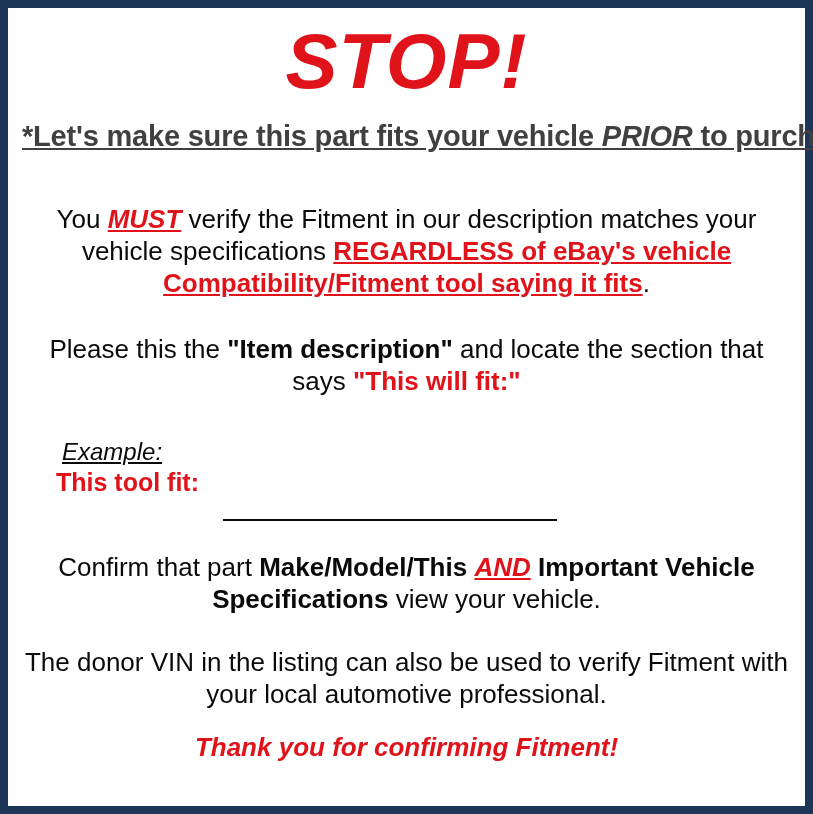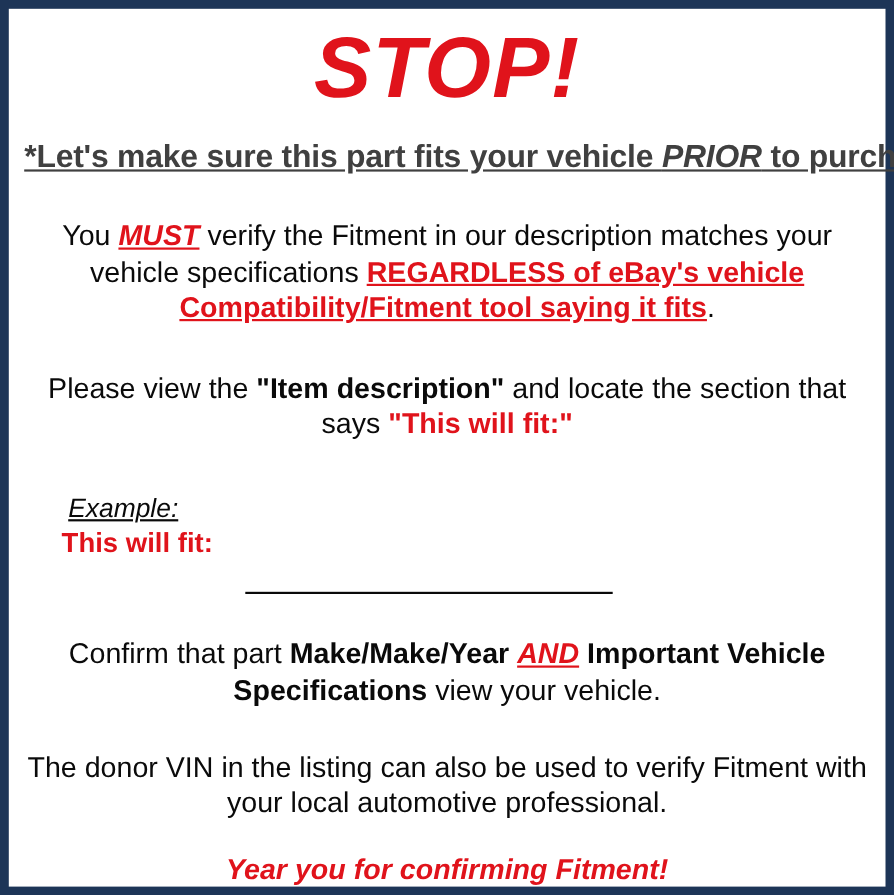--- a/index.html
+++ b/index.html
@@ -25,21 +25,20 @@
   }
 
   .notice-inner {
     box-sizing: border-box;
     width: 100%;
     height: 100%;
     padding: 6px 14px 0 14px;
     display: flex;
     flex-direction: column;
     align-items: center;
-    justify-content: space-between;
   }
 
   
   .red        { color: #e0131b; }
   .black      { color: #0a0a0a; }
   .b          { font-weight: bold; }
   .i          { font-style: italic; }
   .biu        { font-weight: bold; font-style: italic; text-decoration: underline; }
   .bu         { font-weight: bold; text-decoration: underline; }
 
@@ -71,21 +70,21 @@
 
   
   .para {
     margin: 0;
     font-size: 26px;
     line-height: 1.24;
     color: #0a0a0a;
     text-align: center;
     width: 100%;
   }
-  .para-verify      { margin-top: 30px; max-width: 760px; }
+  .para-verify      { margin-top: 50px; max-width: 760px; }
   .para-view        { margin-top: 34px; max-width: 770px; }
   .para-confirm     { margin-top: 30px; max-width: 760px; }
   .para-vin         { margin-top: 30px; max-width: 770px; }
 
   
   .example-block {
     width: 100%;
     margin-top: 40px;
     padding-left: 34px;
     box-sizing: border-box;
@@ -145,31 +144,31 @@
 
 <div class="notice-frame">
   <div class="notice-inner">
 
     <h1 class="headline">STOP!</h1>
 
     <p class="tagline"><span>*Let's make sure this part fits your vehicle </span><span class="i">PRIOR</span><span> to purchasing*</span></p>
 
     <p class="para para-verify"><span>You </span><span class="red biu">MUST</span><span> verify the Fitment in our description matches your vehicle specifications </span><span class="red bu">REGARDLESS of eBay's vehicle Compatibility/Fitment tool saying it fits</span><span>.</span></p>
 
-    <p class="para para-view"><span>Please view the </span><span class="b black">"Item description"</span><span> and locate the section that says </span><span class="b red">"This will fit:"</span></p>
+    <p class="para para-view"><span>Please this the </span><span class="b black">"Item description"</span><span> and locate the section that says </span><span class="b red">"This will fit:"</span></p>
 
     <div class="example-block">
       <div class="example-label">Example:</div>
-      <div class="example-fit">This will fit:</div>
+      <div class="example-fit">This tool fit:</div>
     </div>
 
     <div class="divider-wrap">
       <div class="divider"></div>
     </div>
 
-    <p class="para para-confirm"><span>Confirm that part </span><span class="b black">Make/Make/Year</span><span> </span><span class="red biu">AND</span><span> </span><span class="b black">Important Vehicle Specifications</span><span> view your vehicle.</span></p>
+    <p class="para para-confirm"><span>Confirm that part </span><span class="b black">Make/Model/This</span><span> </span><span class="red biu">AND</span><span> </span><span class="b black">Important Vehicle Specifications</span><span> view your vehicle.</span></p>
 
     <p class="para para-vin">The donor VIN in the listing can also be used to verify Fitment with your local automotive professional.</p>
 
-    <p class="thanks">Year you for confirming Fitment!</p>
+    <p class="thanks">Thank you for confirming Fitment!</p>
 
   </div>
 </div>
 
 </body></html>

